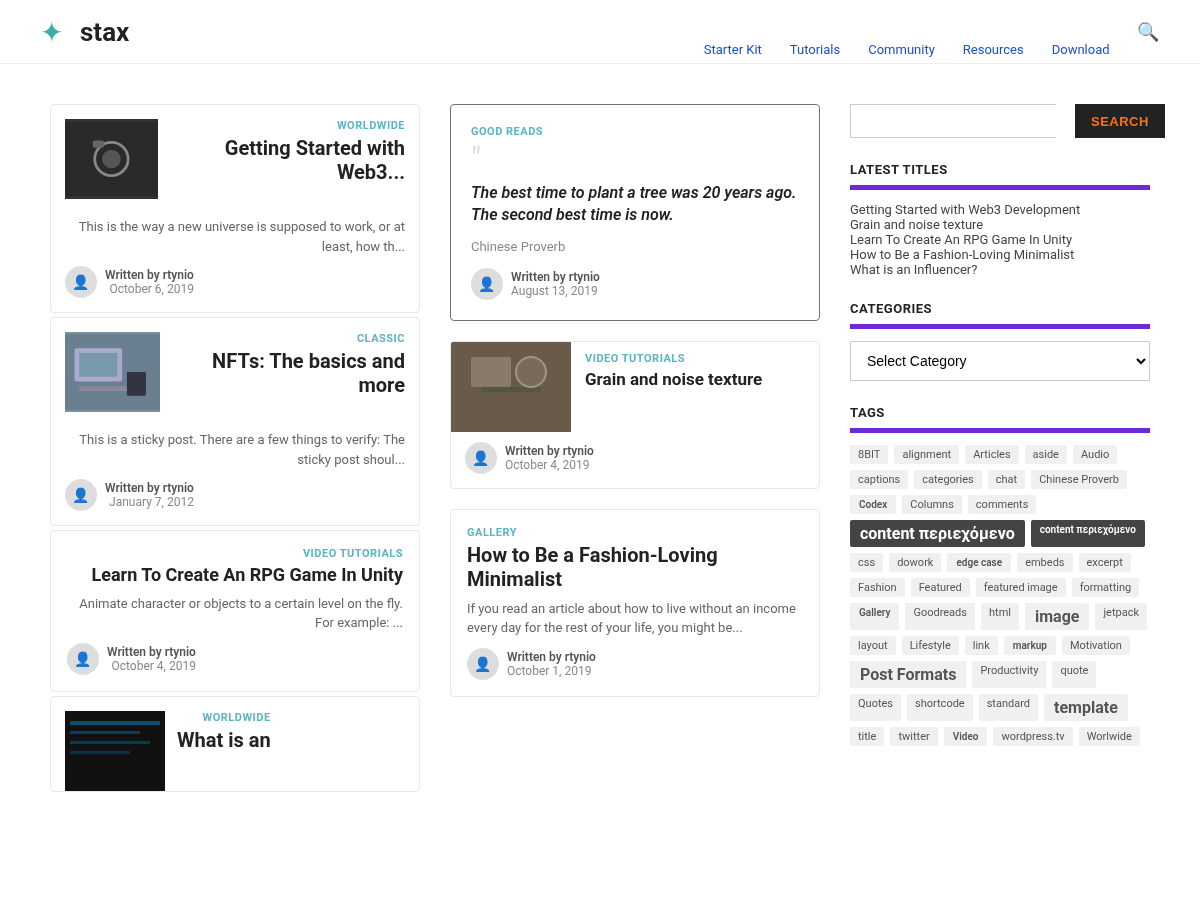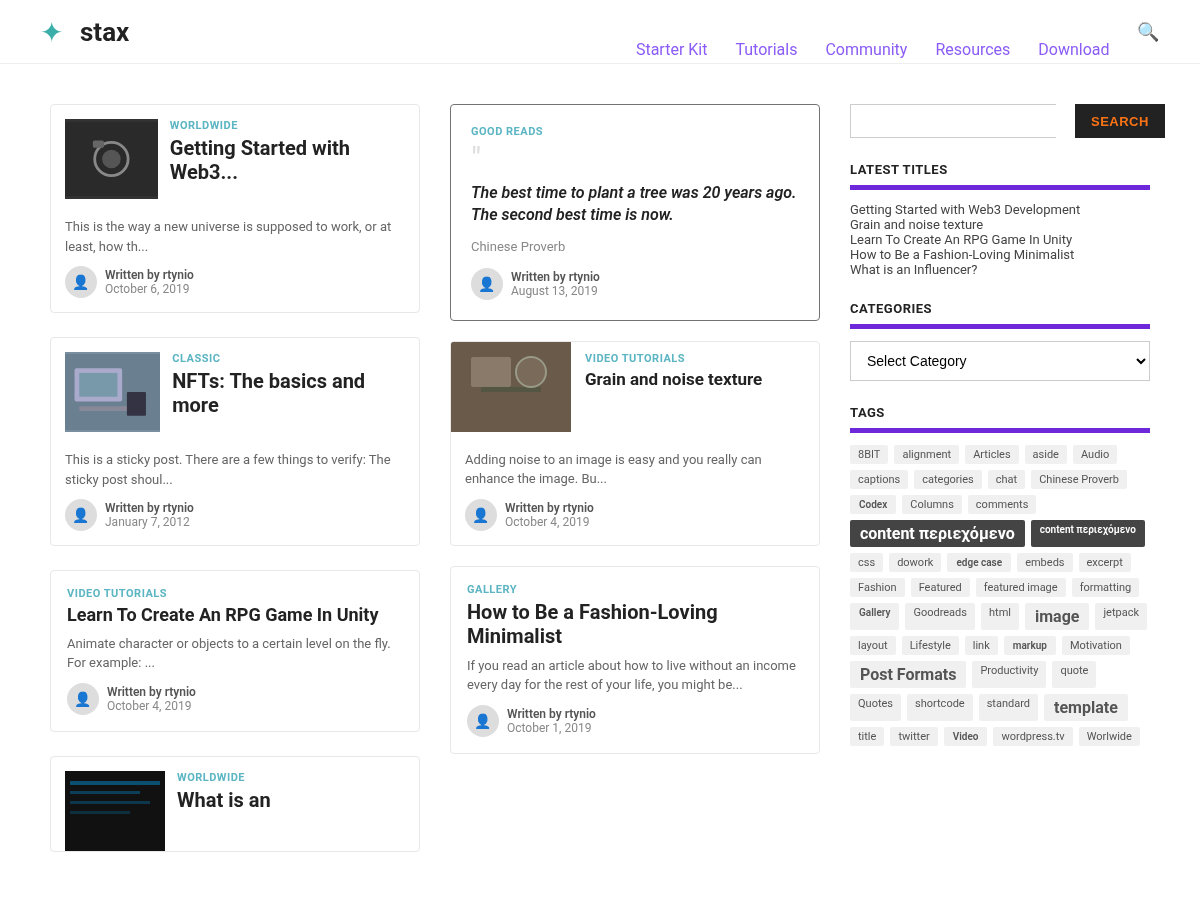--- a/index.html
+++ b/index.html
@@ -4,28 +4,28 @@
   <style>
     * { box-sizing: border-box; margin: 0; padding: 0; }
     body { font-family: -apple-system, BlinkMacSystemFont, 'Segoe UI', Roboto, sans-serif; background: #fff; color: #333; font-size: 14px; }
 
     
     header { display: flex; align-items: center; justify-content: space-between; padding: 0 40px; height: 64px; border-bottom: 1px solid #eee; }
     .logo { display: flex; align-items: center; gap: 4px; }
     .logo-icon { width: 36px; height: 36px; }
     .logo-text { font-size: 26px; font-weight: 700; color: #222; }
     nav { display: flex; align-items: center; gap: 28px; }
-    nav a { text-decoration: none; color: #8b5cf6; font-size: 16px; margin-top: 36px; }
+    nav a { text-decoration: none; color: #1d4ed8; font-size: 13px; margin-top: 36px; }
     .search-icon-btn { background: none; border: none; cursor: pointer; font-size: 18px; color: #555; }
 
     
     .main-wrapper { max-width: 1140px; margin: 0 auto; padding: 40px 20px; display: grid; grid-template-columns: 1fr 1fr 300px; gap: 30px; }
 
     
-    .left-col { display: flex; flex-direction: column; gap: 24px; }
+    .left-col { display: flex; flex-direction: column; gap: 4px; text-align: right; }
     
     .mid-col { display: flex; flex-direction: column; gap: 20px; }
     
     .right-col { display: flex; flex-direction: column; gap: 24px; }
 
     
     .card { border: 1px solid #e8e8e8; border-radius: 4px; overflow: hidden; background: #fff; }
     .card-header { display: flex; gap: 12px; align-items: flex-start; padding: 14px 14px 0 14px; }
     .card-body { padding: 10px 14px 14px 14px; }
     .card-category { font-size: 11px; font-weight: 700; color: #5bb5c2; letter-spacing: 0.5px; text-transform: uppercase; margin-bottom: 4px; }
@@ -215,21 +215,20 @@
             <rect x="30" y="45" width="60" height="5" fill="#554"></rect>
             <circle cx="80" cy="30" r="15" fill="#7a6a5a" stroke="#998" stroke-width="2"></circle>
           </svg>
         </div>
         <div class="vid-card-info">
           <div class="card-category">VIDEO TUTORIALS</div>
           <div class="card-title" style="font-size:17px;">Grain and noise texture</div>
         </div>
       </div>
       <div class="vid-card-body">
-        <p class="card-excerpt">Adding noise to an image is easy and you really can enhance the image. Bu...</p>
         <div class="card-meta">
           <div class="avatar">👤</div>
           <div>
             <div class="meta-author">Written by rtynio</div>
             <div class="meta-text">October 4, 2019</div>
           </div>
         </div>
       </div>
     </div>
 

